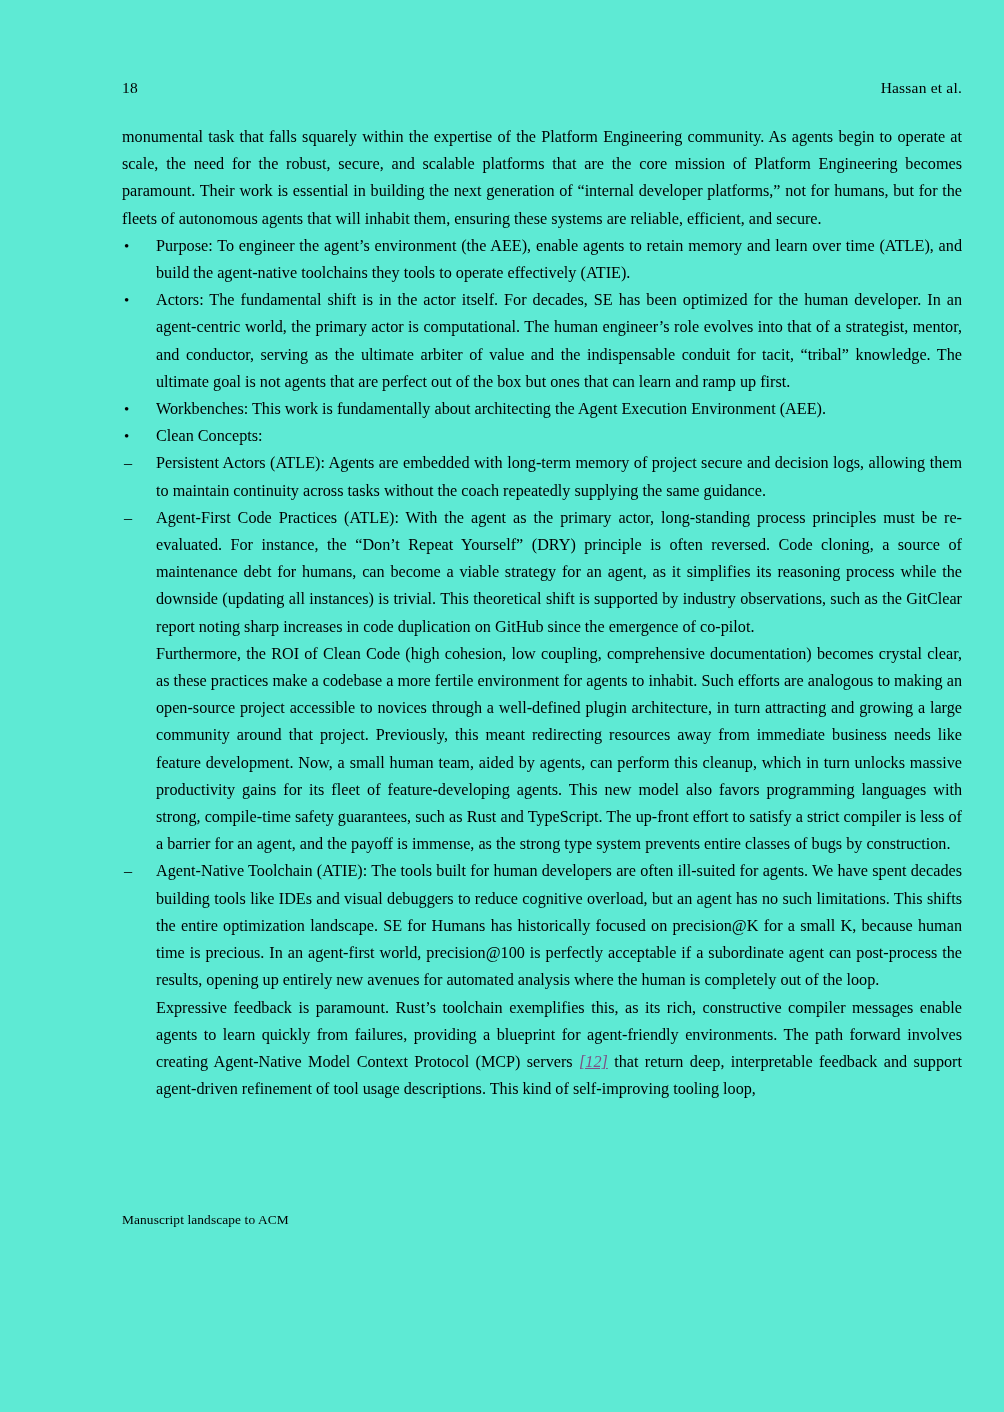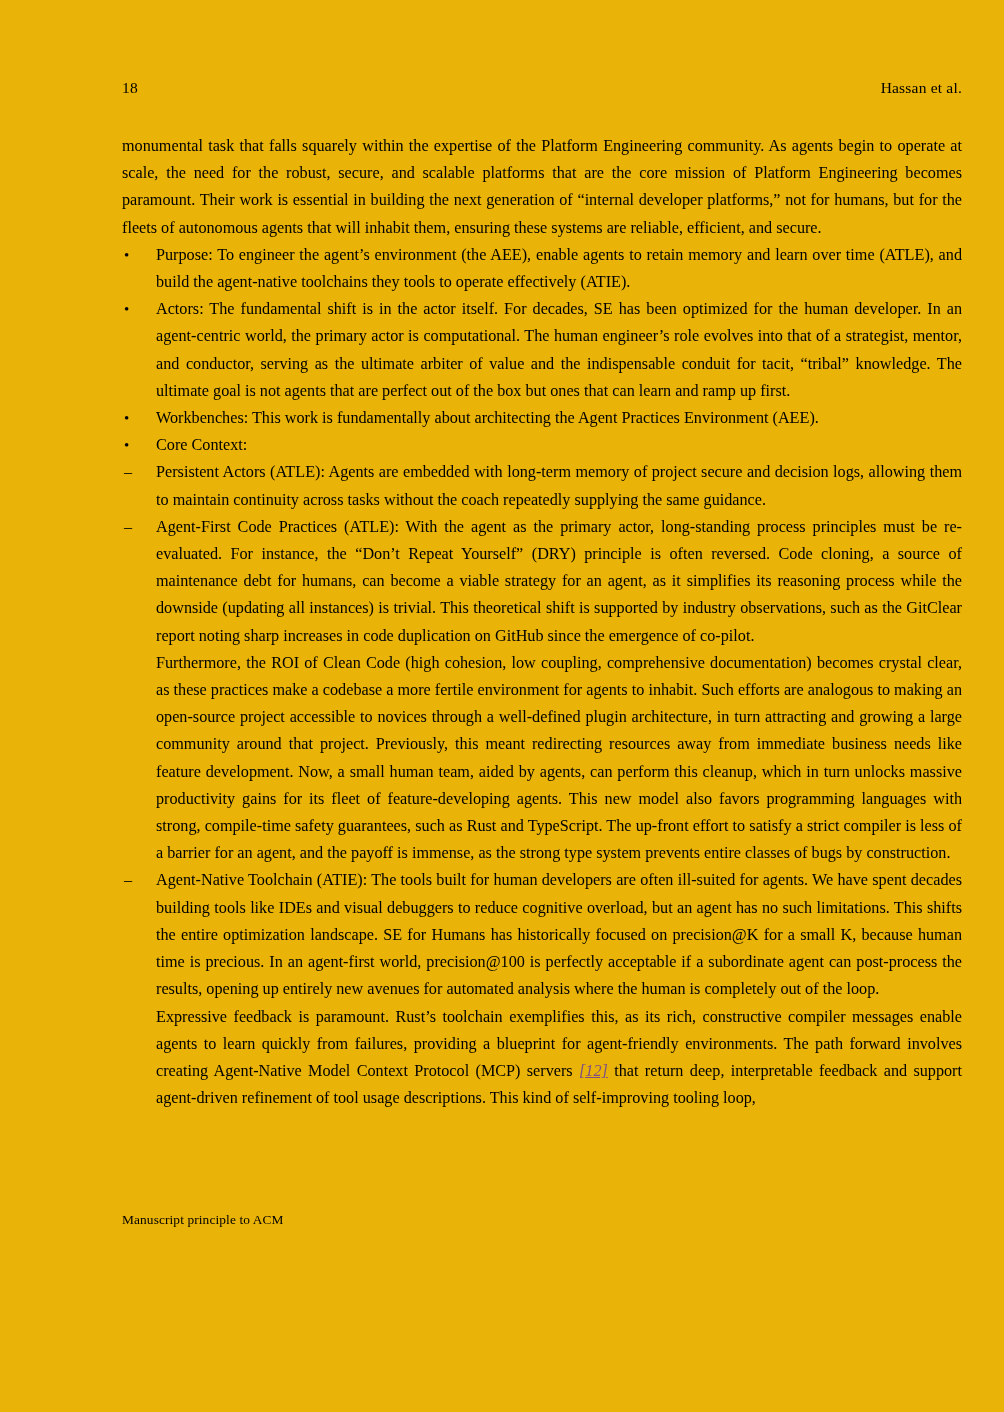--- a/index.html
+++ b/index.html
@@ -8,42 +8,42 @@
     background: #ffffff;
   }
   body {
     font-family: "Liberation Serif", "DejaVu Serif", serif;
     color: #000000;
   }
   .page {
     position: relative;
     width: 1004px;
     height: 1412px;
-    background: #eab308;
+    background: #5eead4;
     overflow: hidden;
     box-sizing: border-box;
   }
   .running-head {
     position: absolute;
     top: 78px;
     left: 122px;
     right: 42px;
     width: 840px;
     display: flex;
     justify-content: space-between;
     align-items: baseline;
     font-size: 15.5px;
     line-height: 20px;
   }
   .running-head .folio { letter-spacing: 0.2px; }
   .running-head .authors { letter-spacing: 0.2px; }
 
   .content {
     position: absolute;
-    top: 133px;
+    top: 124px;
     left: 122px;
     width: 840px;
     font-size: 16.2px;
     line-height: 27.2px;
     text-align: justify;
     text-justify: inter-word;
     hyphens: none;
   }
 
   p.para {
@@ -132,26 +132,26 @@
         <b>Purpose:</b><span> To engineer the agent’s environment (the AEE), enable agents to retain memory and learn over time (ATLE), and build the agent-native toolchains they tools to operate effectively (ATIE).</span>
       </li>
 
       <li>
         <span class="bullet">•</span>
         <b>Actors:</b><span> The fundamental shift is in the actor itself. For decades, SE has been optimized for the human developer. In an agent-centric world, the primary actor is </span><b>computational</b><span>. The human engineer’s role evolves into that of a strategist, mentor, and conductor, serving as the ultimate arbiter of value and the indispensable conduit for tacit, “tribal” knowledge. The ultimate goal is not agents that are perfect out of the box but ones that can learn and ramp up first.</span>
       </li>
 
       <li>
         <span class="bullet">•</span>
-        <b>Workbenches:</b><span> This work is fundamentally about architecting the </span><b>Agent Practices Environment (AEE)</b><span>.</span>
+        <b>Workbenches:</b><span> This work is fundamentally about architecting the </span><b>Agent Execution Environment (AEE)</b><span>.</span>
       </li>
 
       <li>
         <span class="bullet">•</span>
-        <b>Core Context:</b><span></span>
+        <b>Clean Concepts:</b><span></span>
       </li>
 
     </ul>
 
     <ul class="l2">
 
       <li>
         <span class="dash">–</span>
         <b>Persistent Actors (ATLE):</b><span> Agents are embedded with long-term memory of project secure and decision logs, allowing them to maintain continuity across tasks without the coach repeatedly supplying the same guidance.</span>
       </li>
@@ -165,15 +165,15 @@
       <li>
         <span class="dash">–</span>
         <b>Agent-Native Toolchain (ATIE):</b><span> The tools built for human developers are often ill-suited for agents. We have spent decades building tools like IDEs and visual debuggers to reduce cognitive overload, but an agent has no such limitations. This shifts the entire optimization landscape. SE for Humans has historically focused on precision@K for a small K, because human time is precious. In an agent-first world, precision@100 is perfectly acceptable if a subordinate agent can post-process the results, opening up entirely new avenues for automated analysis where the human is completely out of the loop.</span>
         <span class="cont"><span>Expressive feedback is paramount. Rust’s toolchain exemplifies this, as its rich, constructive compiler messages enable agents to learn quickly from failures, providing a blueprint for agent-friendly environments. The path forward involves creating Agent-Native Model Context Protocol (MCP) servers </span><a class="cite" href="#" style="color: rgb(125, 79, 134);">[12]</a><span> that return deep, interpretable feedback and support agent-driven refinement of tool usage descriptions. This kind of self-improving tooling loop,</span></span>
       </li>
 
     </ul>
 
   </div>
 
-  <div class="footer">Manuscript principle to ACM</div>
+  <div class="footer">Manuscript landscape to ACM</div>
 
 </div>
 
 </body></html>

